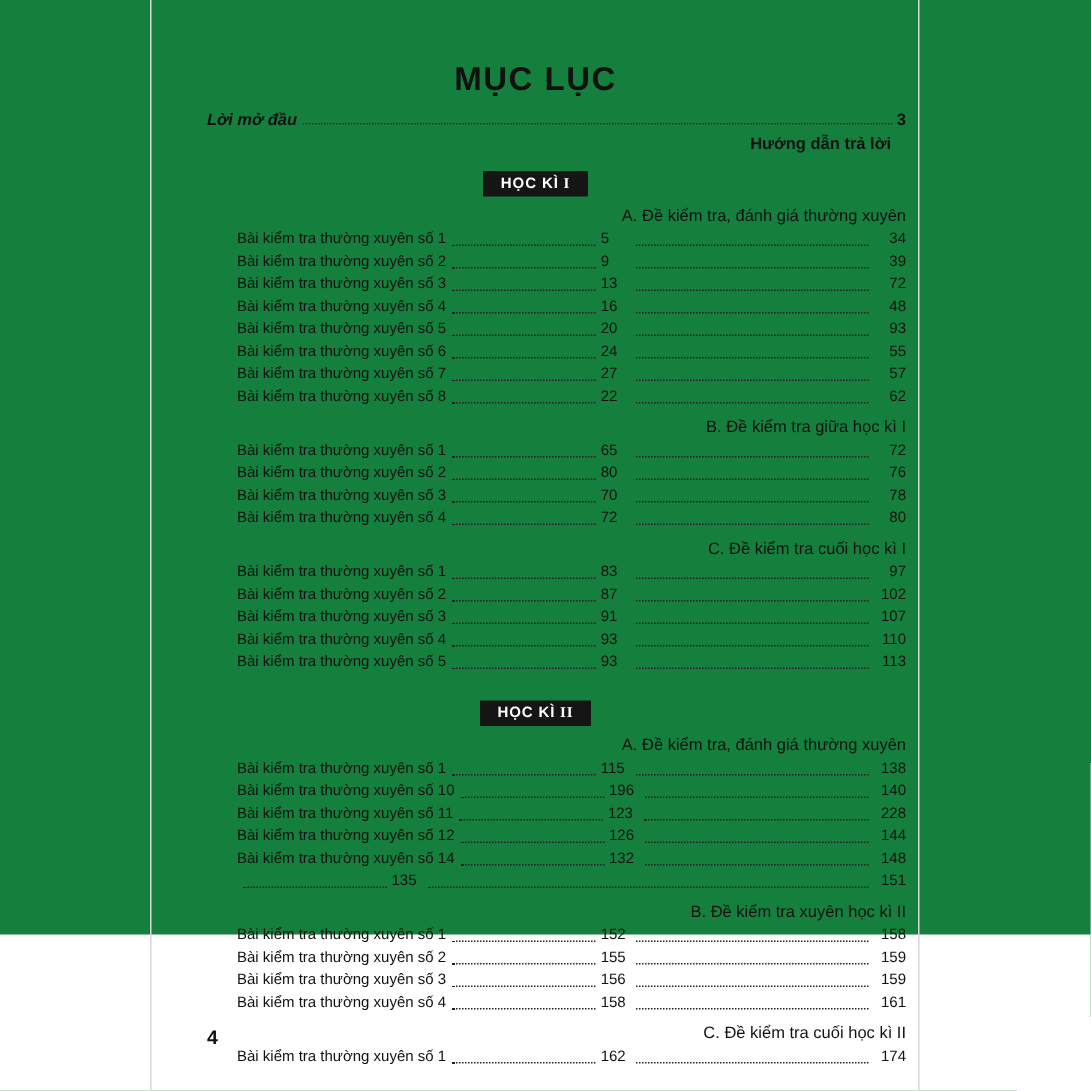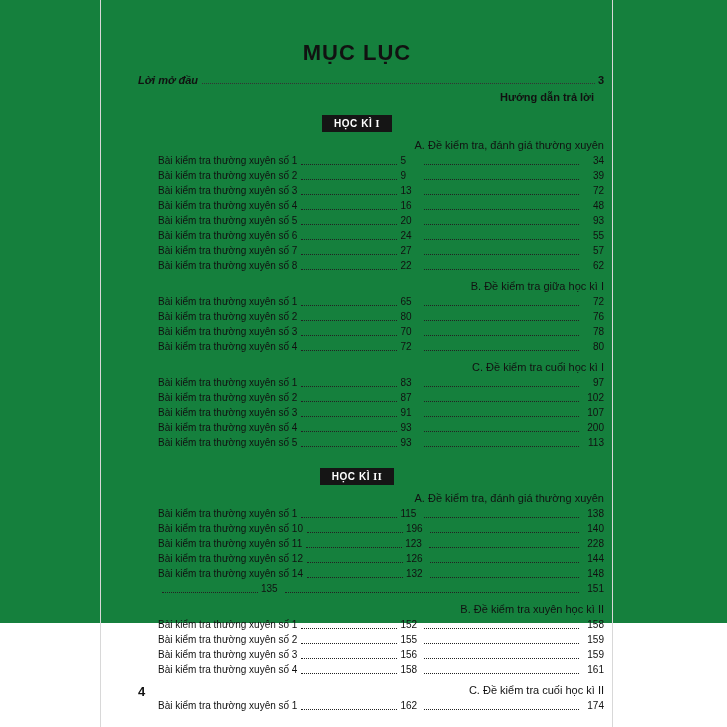--- a/index.html
+++ b/index.html
@@ -269,21 +269,21 @@
           <span class="dots1"></span>
           <span class="p1">91</span>
           <span class="dots2"></span>
           <span class="p2">107</span>
         </div>
         <div class="entry">
           <span class="label">Bài kiểm tra thường xuyên số 4</span>
           <span class="dots1"></span>
           <span class="p1">93</span>
           <span class="dots2"></span>
-          <span class="p2">200</span>
+          <span class="p2">110</span>
         </div>
         <div class="entry">
           <span class="label">Bài kiểm tra thường xuyên số 5</span>
           <span class="dots1"></span>
           <span class="p1">93</span>
           <span class="dots2"></span>
           <span class="p2">113</span>
         </div>
         <div class="block-gap"></div>
         <div class="term-banner"><span class="chip"><span>HỌC KÌ</span><span class="rom"> II</span></span></div>

